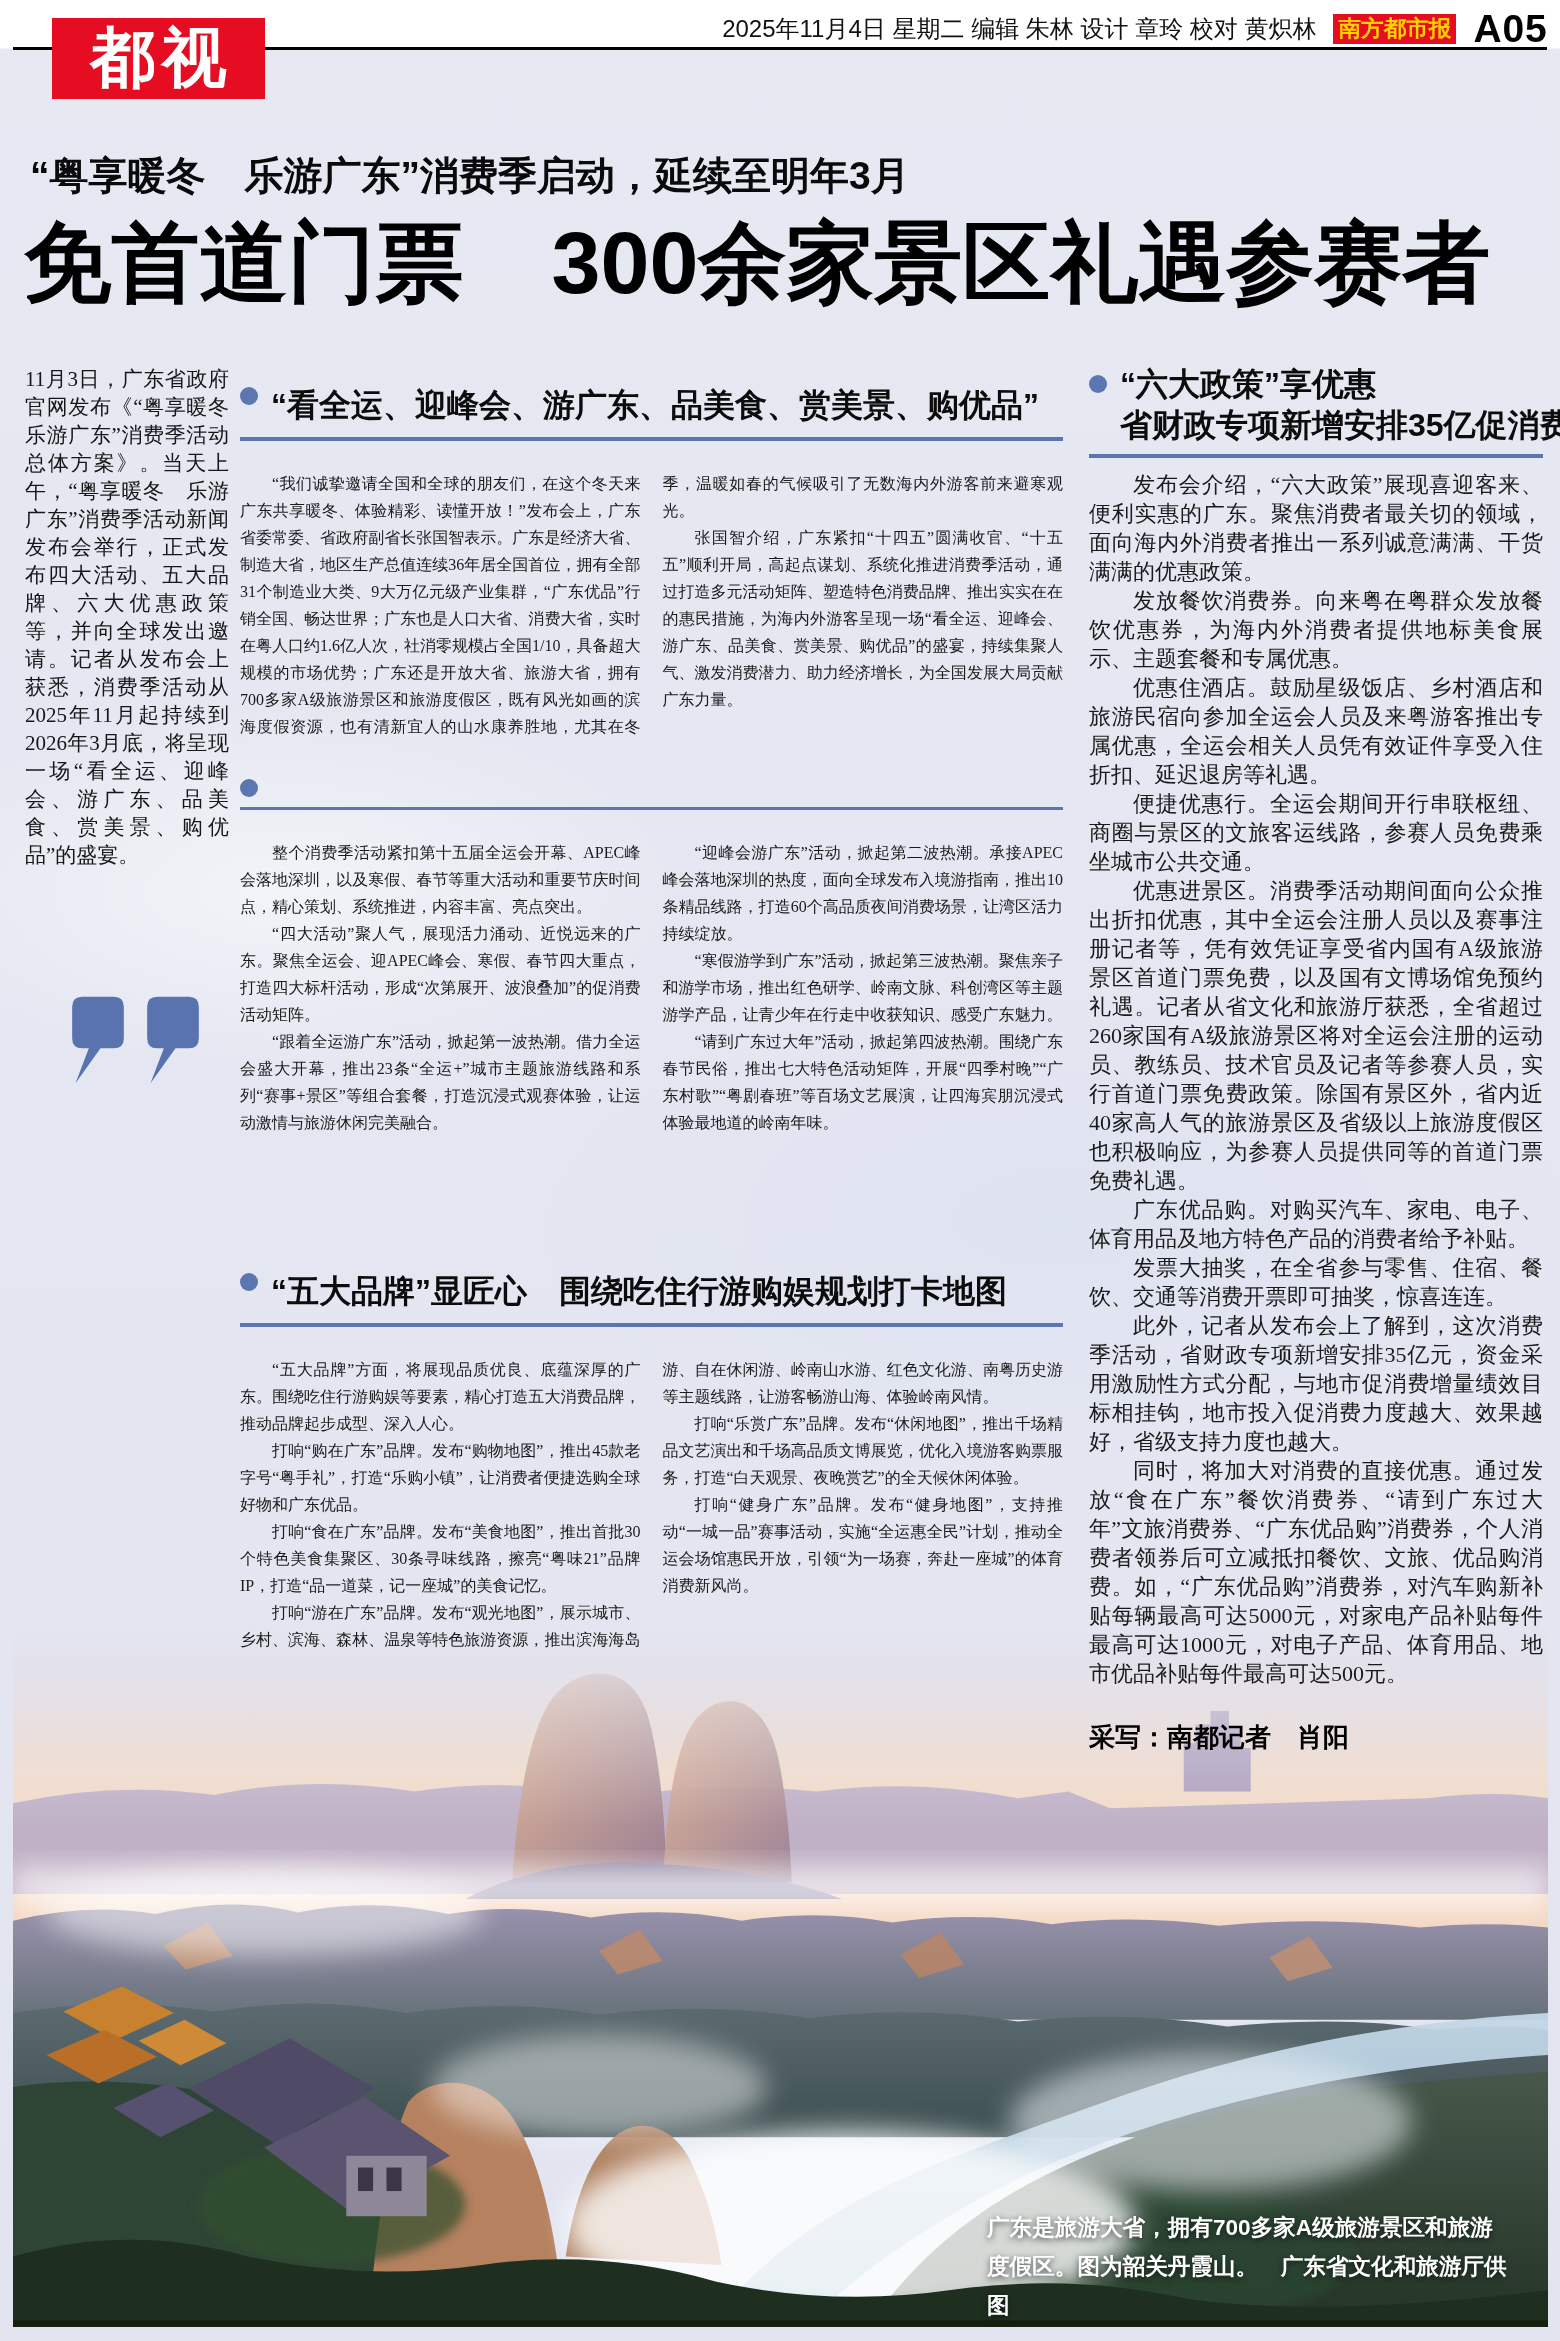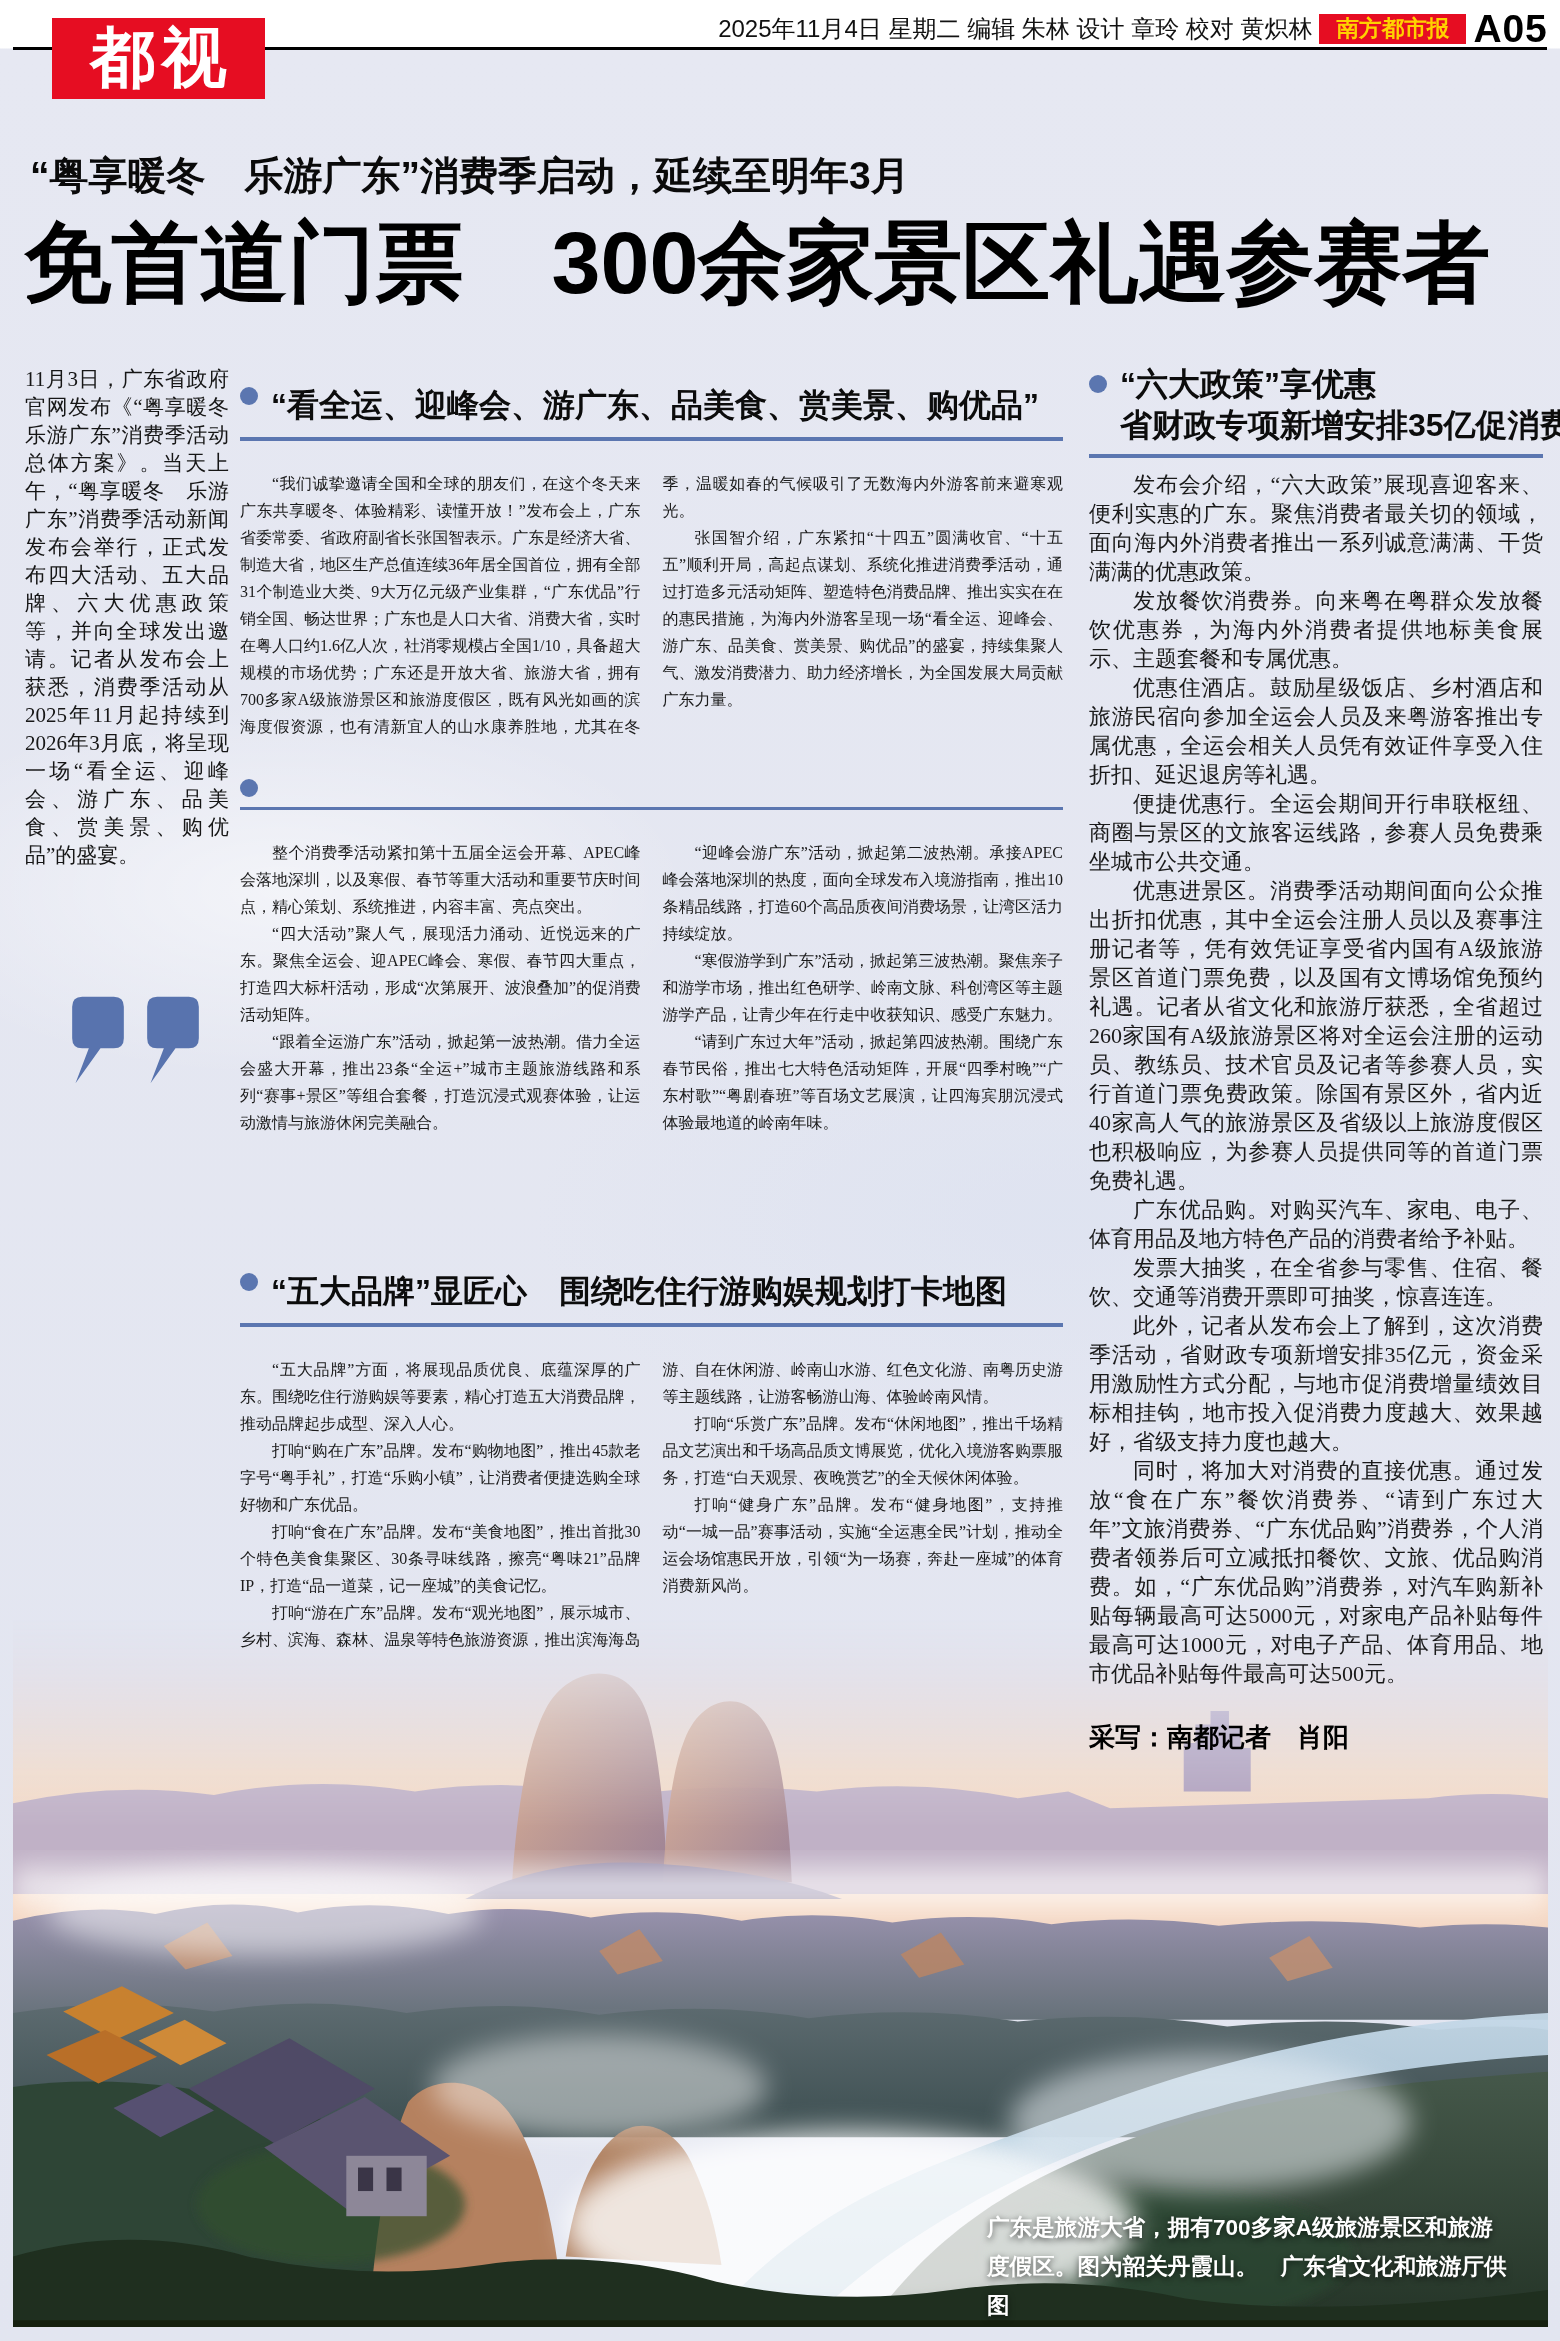--- a/index.html
+++ b/index.html
@@ -7,24 +7,24 @@
   .page{position:relative;width:1560px;height:2342px;overflow:hidden;background:#fff;
     background-image:
       radial-gradient(586px 268px at 18% 38%, rgba(255,255,255,.55), rgba(255,255,255,0) 70%),
       radial-gradient(754px 352px at 68% 52%, rgba(219,225,240,.6), rgba(219,225,240,0) 70%),
       linear-gradient(#ffffff 0px,#ffffff 48px,#e6e8f2 49px,#e2e5f0 100%);}
   
   .masthead-rule{position:absolute;left:12.6px;right:12.6px;top:47px;height:2.5px;background:#000;}
   .section-badge{position:absolute;left:52px;top:18.4px;width:213px;height:81px;background:#e60d22;color:#fff;
     font-family:Liberation Serif, serif;font-weight:900;font-size:65px;line-height:81px;
     text-align:center;letter-spacing:6.7px;text-indent:6.7px;}
-  .dateline-wrap{position:absolute;right:12.6px;top:11.7px;height:35px;display:flex;align-items:center;gap:7px;
+  .dateline-wrap{position:absolute;right:12.6px;top:11.7px;height:35px;display:flex;align-items:center;gap:17px;
     font-family:"Liberation Sans","DejaVu Sans",sans-serif;}
   .dateline{font-size:24px;font-weight:500;color:#111;}
-  .paper-logo{background:#e60d22;color:#ffd200;font-weight:900;font-size:22.6px;line-height:30px;padding:0 17px;}
+  .paper-logo{background:#e60d22;color:#ffd200;font-weight:900;font-size:22.6px;line-height:30px;padding:0 5px;}
   .page-number{font-size:39px;font-weight:900;color:#000;letter-spacing:0.8px;}
   
   .kicker{position:absolute;left:30px;top:149px;font-family:"Liberation Sans","DejaVu Sans",sans-serif;
     font-weight:800;font-size:39px;color:#0a0a0a;white-space:nowrap;}
   .headline{position:absolute;left:23.5px;top:214px;width:1520px;font-family:"Liberation Sans","DejaVu Sans",sans-serif;
     font-weight:900;font-size:88px;line-height:1.12;color:#000;white-space:nowrap;}
   
   .intro{position:absolute;left:25px;top:365px;width:204px;font-size:21px;line-height:28px;
     text-align:justify;color:#161616;}
   .intro .para{text-indent:0;}

